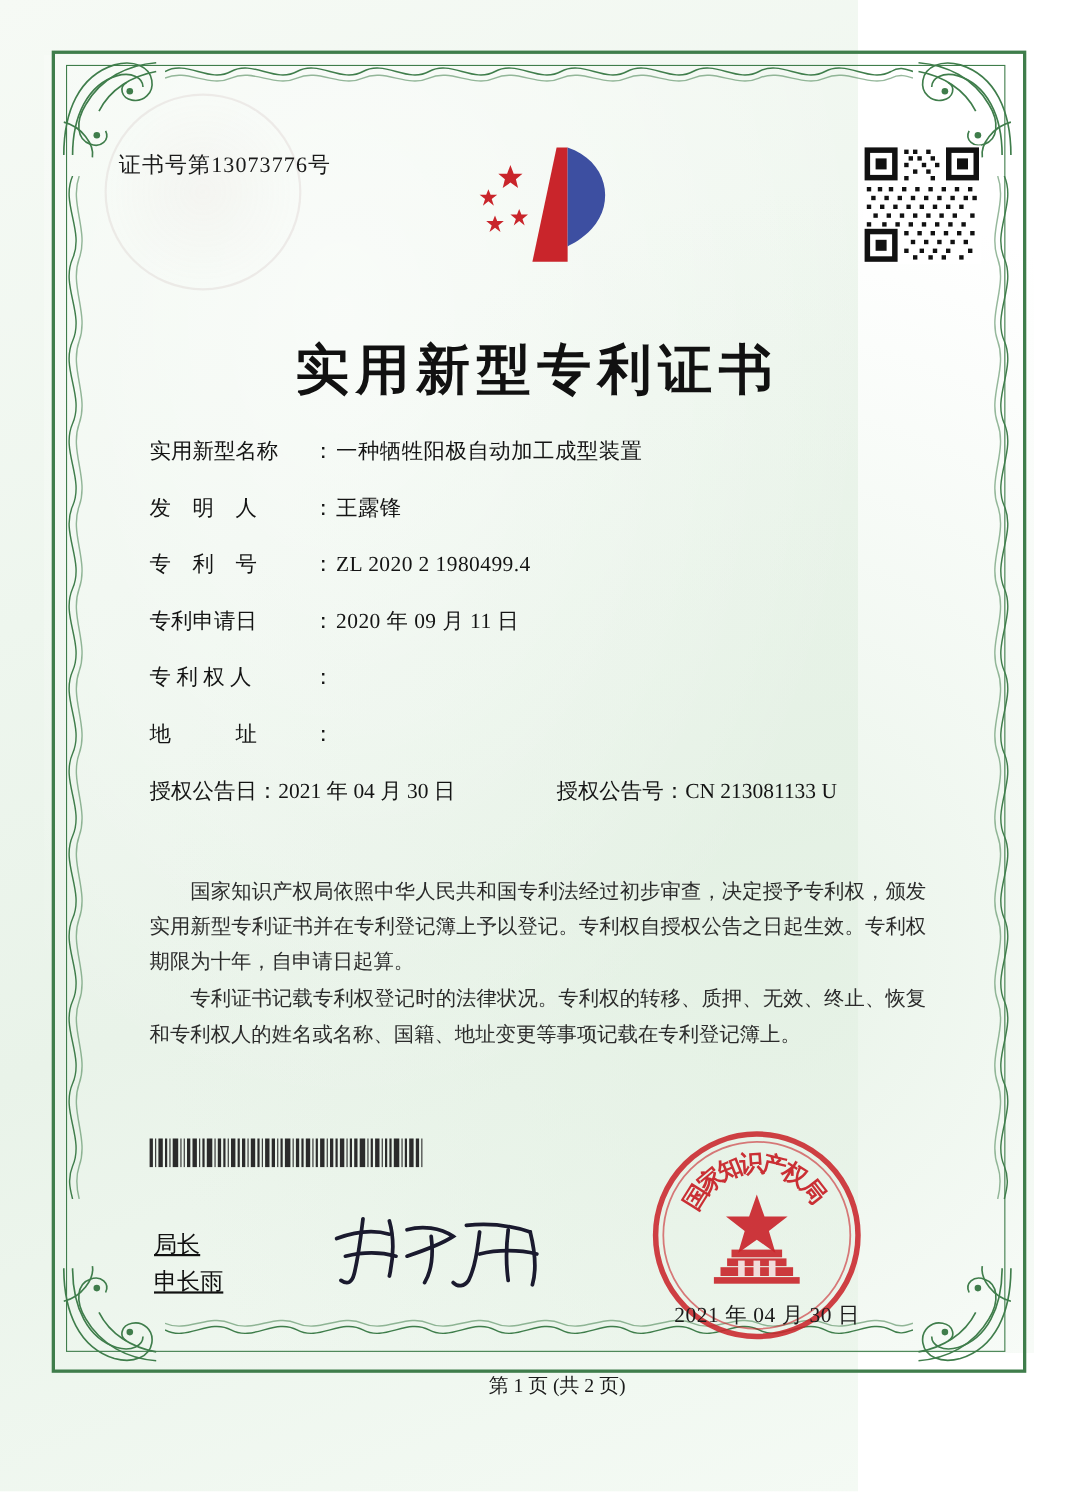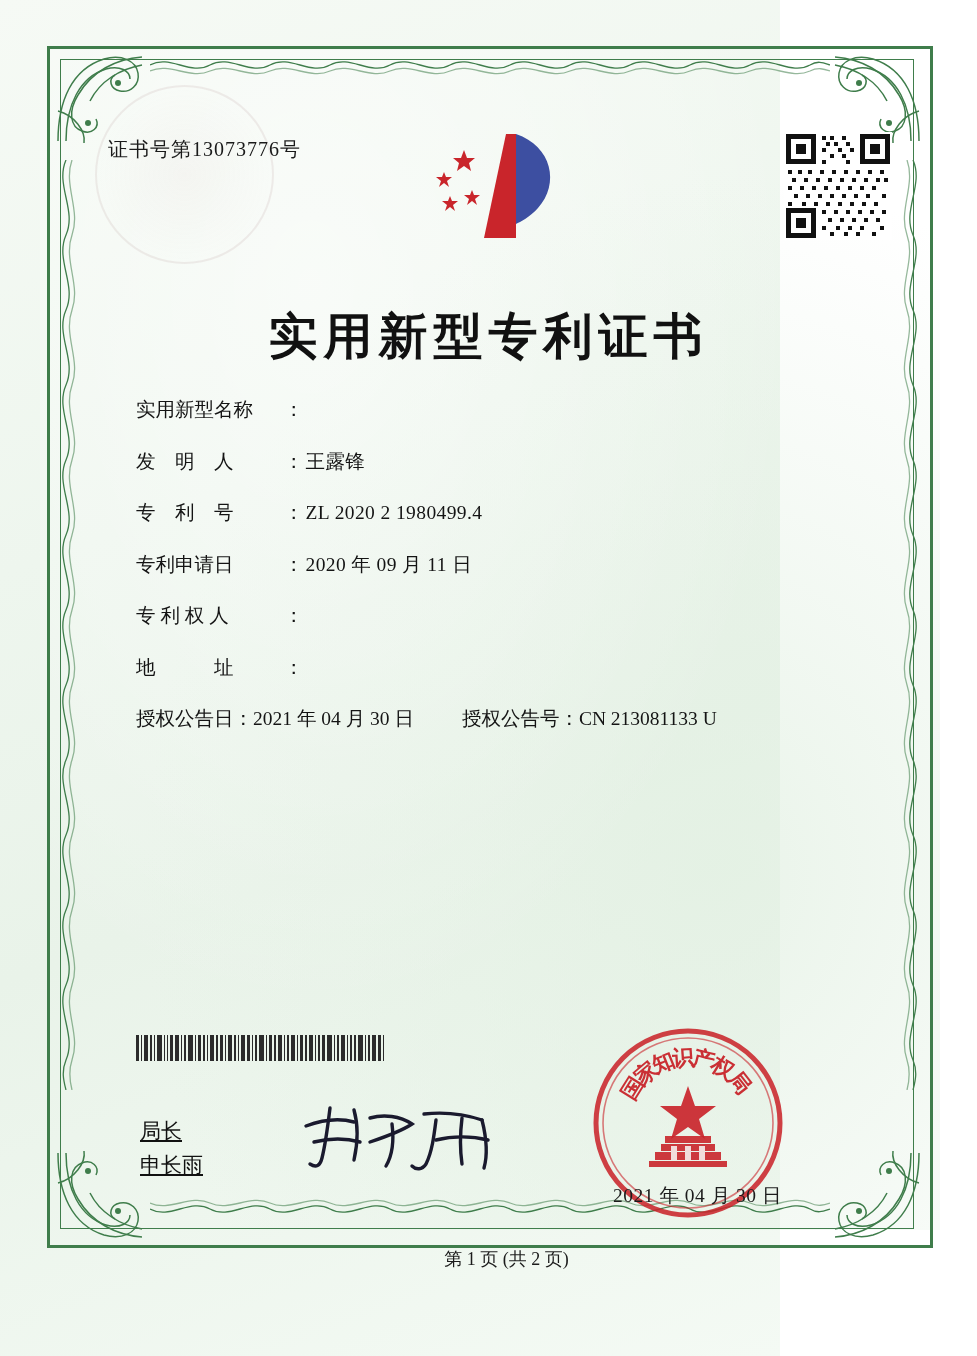--- a/index.html
+++ b/index.html
@@ -151,21 +151,21 @@
   .field .sep { margin-right: 2px; }
 
   .field-row2 {
     display: flex;
     align-items: baseline;
     font-size: 19.5px;
     color: #141414;
     white-space: nowrap;
     margin-bottom: 24px;
   }
-  .field-row2 .grp2 { margin-left: 48px; }
+  .field-row2 .grp2 { margin-left: 92px; }
 
   .body-text {
     position: absolute;
     left: 136px; top: 795px;
     width: 706px;
     font-size: 18.5px;
     line-height: 32px;
     color: #2b2b2b;
     text-align: justify;
     font-family: "DejaVu Serif", "Liberation Serif", serif;
@@ -427,20 +427,21 @@
     </svg>
   </div>
 
   <div class="title">实用新型专利证书</div>
 
   <div class="fields">
 
     <div class="field">
       <span class="lbl">实用新型名称</span>
       <span class="sep">：</span>
+      <span class="val">一种牺牲阳极自动加工成型装置</span>
     </div>
 
     <div class="field">
       <span class="lbl">发　明　人</span>
       <span class="sep">：</span>
       <span class="val">王露锋</span>
     </div>
 
     <div class="field">
       <span class="lbl">专　利　号</span>
@@ -468,20 +469,24 @@
       <span class="lbl">授权公告日</span>
       <span class="sep">：</span>
       <span class="val">2021 年 04 月 30 日</span>
       <span class="grp2">授权公告号</span>
       <span class="sep">：</span>
       <span class="val">CN 213081133 U</span>
     </div>
 
   </div>
 
+  <div class="body-text">
+    <p>国家知识产权局依照中华人民共和国专利法经过初步审查，决定授予专利权，颁发实用新型专利证书并在专利登记簿上予以登记。专利权自授权公告之日起生效。专利权期限为十年，自申请日起算。</p>
+    <p>专利证书记载专利权登记时的法律状况。专利权的转移、质押、无效、终止、恢复和专利权人的姓名或名称、国籍、地址变更等事项记载在专利登记簿上。</p>
+  </div>
 
   <div class="barcode">
     <i style="width:3px"></i>
       <i style="width:1px"></i>
       <i style="width:4px"></i>
       <i style="width:2px"></i>
     <i style="width:1px"></i>
       <i style="width:5px"></i>
       <i style="width:2px"></i>
       <i style="width:1px"></i>

